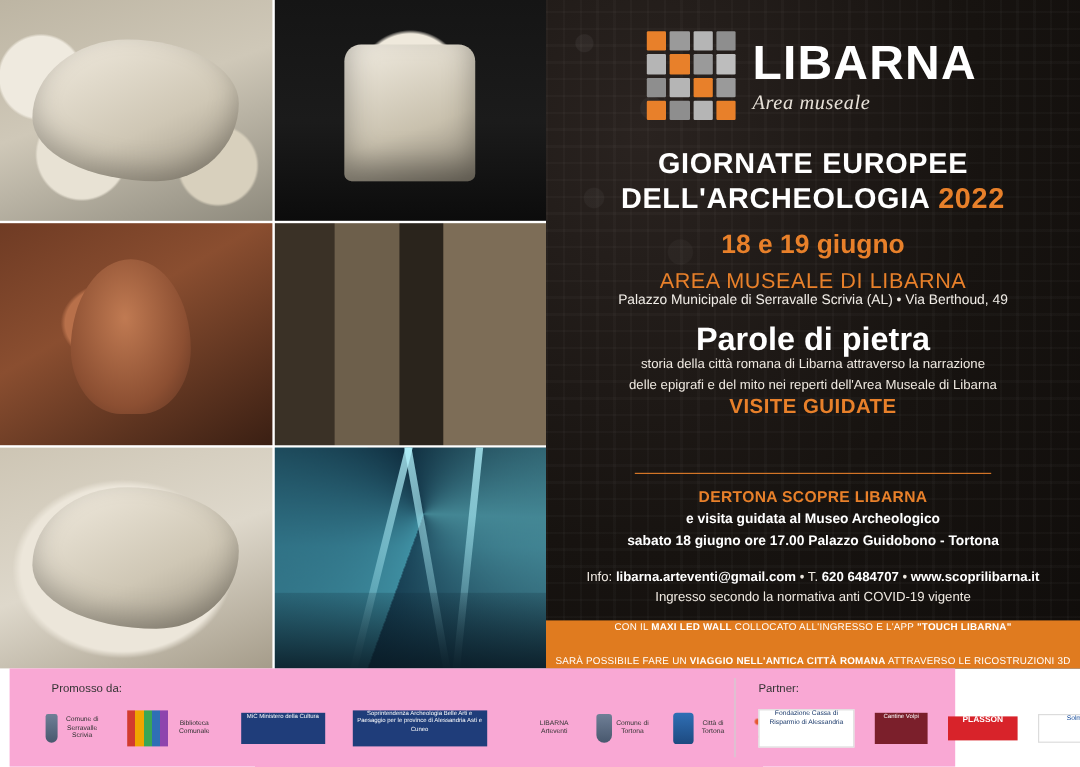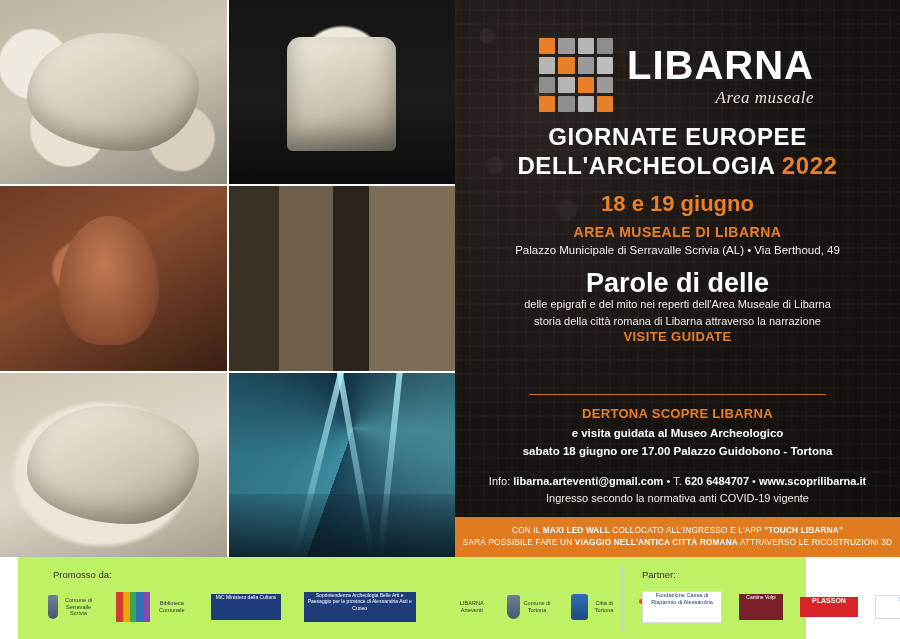--- a/index.html
+++ b/index.html
@@ -85,66 +85,66 @@
     position:absolute;left:0;top:0;width:160px;height:300px;
     background:
       radial-gradient(circle at 20% 12%, rgba(255,255,255,.05) 0 7px, rgba(0,0,0,0) 8px),
       radial-gradient(circle at 55% 30%, rgba(255,255,255,.04) 0 9px, rgba(0,0,0,0) 10px),
       radial-gradient(circle at 25% 55%, rgba(255,255,255,.04) 0 8px, rgba(0,0,0,0) 9px),
       radial-gradient(circle at 70% 70%, rgba(255,255,255,.03) 0 10px, rgba(0,0,0,0) 11px);
     pointer-events:none;
   }
 
   
-  .logo-row{position:absolute;left:84px;top:26px;display:flex;align-items:center;gap:14px;margin-top:12px;}
+  .logo-row{position:absolute;left:84px;top:26px;display:flex;align-items:center;gap:14px;}
   .logo-grid{
     width:74px;height:74px;
     display:grid;grid-template-columns:repeat(4,1fr);grid-template-rows:repeat(4,1fr);
     gap:3px;
   }
   .logo-grid i{display:block;background:#777;border-radius:1px;}
   .logo-text{line-height:1;}
   .logo-title{
     font-size:40px;font-weight:bold;letter-spacing:1px;color:#fff;
     font-family:"Liberation Sans", sans-serif;
   }
   .logo-sub{
-    font-size:17px;color:#e7e1d8;letter-spacing:.5px;margin-top:4px;text-align:right;
+    font-size:17px;color:#e7e1d8;letter-spacing:.5px;margin-top:4px;text-align:left;
     font-family:"Liberation Serif", serif;font-style:italic;
   }
 
   .center{text-align:center;}
   .gee{
     position:absolute;left:0;top:122px;width:100%;
     font-size:24px;font-weight:bold;letter-spacing:.6px;line-height:1.22;
   }
   .gee .yr{color:#e8802a;}
   .dates{
     position:absolute;left:0;top:191px;width:100%;
     font-size:22px;font-weight:bold;color:#e8802a;
   }
   .area-head{
     position:absolute;left:0;top:224px;width:100%;
-    font-size:14px;font-weight:bold;color:#e8802a;letter-spacing:.5px;
+    font-size:18px;font-weight:normal;color:#e8802a;letter-spacing:.5px;
   }
   .area-addr{
     position:absolute;left:0;top:244px;width:100%;
     font-size:11.5px;color:#f0ece6;
   }
   .parole{
     position:absolute;left:0;top:268px;width:100%;
     font-size:27px;font-weight:bold;color:#ffffff;
   }
   .parole-sub{
     position:absolute;left:0;top:296px;width:100%;
     font-size:11px;color:#efe9e1;line-height:1.55;
   }
   .visite{
     position:absolute;left:0;top:329px;width:100%;
-    font-size:13px;font-weight:bold;color:#e8802a;letter-spacing:.4px;
+    font-size:17px;font-weight:bold;color:#e8802a;letter-spacing:.4px;
   }
   .visite-sub{
     position:absolute;left:0;top:348px;width:100%;
     font-size:11px;color:#efe9e1;line-height:1.6;
   }
   .rule{
     position:absolute;left:74px;top:394px;width:297px;height:1px;
     background:#e8802a;opacity:.9;
   }
   .dertona{
@@ -160,29 +160,29 @@
     font-size:11px;color:#efe9e1;
   }
   .info b{color:#ffffff;}
   .covid{
     position:absolute;left:0;top:492px;width:100%;
     font-size:11px;color:#efe9e1;
   }
   .orangebar{
     position:absolute;left:0;top:517px;width:445px;height:40px;
     background:#e07b1f;color:#fff;
-    display:flex;flex-direction:column;justify-content:center;align-items:center;
+    display:flex;flex-direction:column;justify-content:space-between;align-items:center;
     font-size:8.2px;line-height:1.5;letter-spacing:.2px;text-align:center;
   }
   .orangebar b{font-weight:bold;}
 
   
   .footer{
-    position:absolute;left:18px;top:557px;width:788px;height:82px;
-    background:#bef264;
+    position:absolute;left:8px;top:557px;width:788px;height:82px;
+    background:#f9a8d4;
   }
   .footer-div{
     position:absolute;left:604px;top:8px;width:1px;height:66px;background:#cfcfcf;
   }
   .f-label{
     position:absolute;font-size:9.5px;color:#333;
   }
   .f-left-label{left:35px;top:12px;}
   .f-right-label{left:624px;top:12px;}
   .logos-left{
@@ -284,24 +284,24 @@
         <span>DELL'ARCHEOLOGIA</span>
         <span class="yr">2022</span>
       </div>
     </div>
 
     <div class="dates center">18 e 19 giugno</div>
 
     <div class="area-head center">AREA MUSEALE DI LIBARNA</div>
     <div class="area-addr center">Palazzo Municipale di Serravalle Scrivia (AL) • Via Berthoud, 49</div>
 
-    <div class="parole center">Parole di delle</div>
+    <div class="parole center">Parole di pietra</div>
     <div class="parole-sub center">
+      <div>storia della città romana di Libarna attraverso la narrazione</div>
       <div>delle epigrafi e del mito nei reperti dell'Area Museale di Libarna</div>
-      <div>storia della città romana di Libarna attraverso la narrazione</div>
     </div>
 
     <div class="visite center">VISITE GUIDATE</div>
     <div class="visite-sub center">
     </div>
 
     <div class="rule"></div>
 
     <div class="dertona center">DERTONA SCOPRE LIBARNA</div>
     <div class="dertona-sub center">

